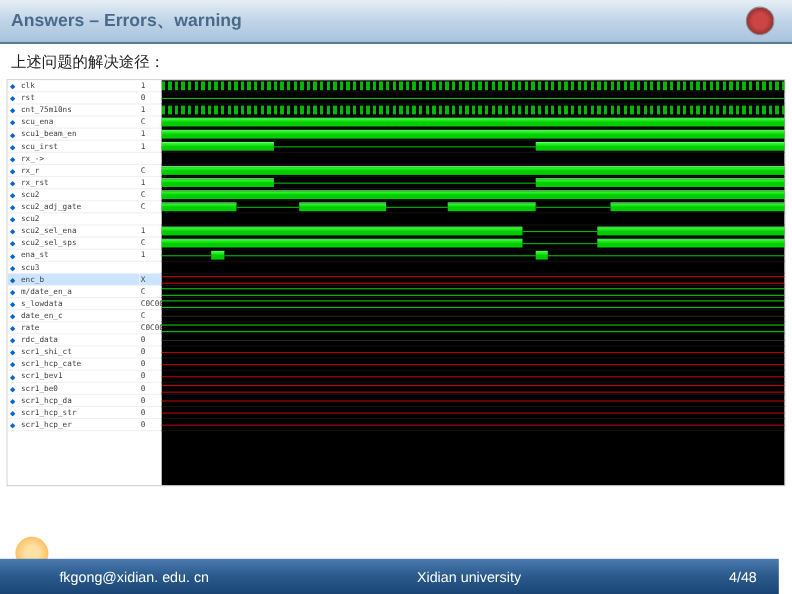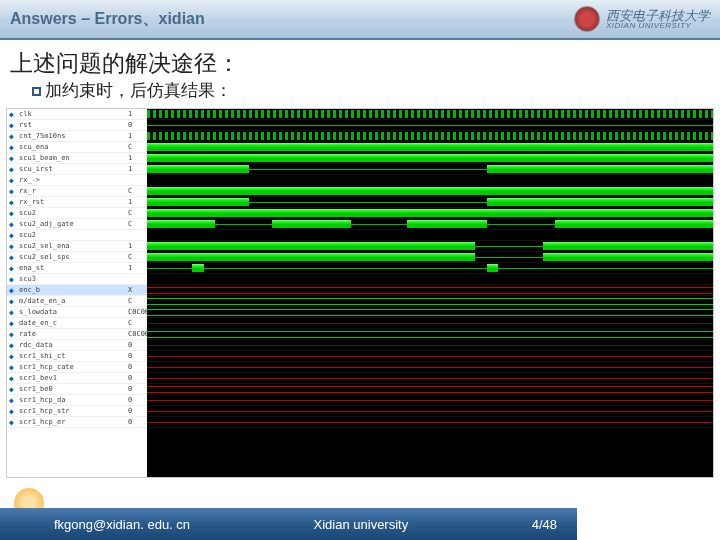--- a/index.html
+++ b/index.html
@@ -6,21 +6,21 @@
 body { width: 720px; height: 540px; font-family: "Microsoft YaHei", Arial, sans-serif; background: #fff; overflow: hidden; }
 
 .header { height: 40px; background: linear-gradient(to bottom, #e6eef5 0%, #c0d4e8 50%, #a8c4dc 100%); border-bottom: 2px solid #5a7a9a; display: flex; align-items: center; justify-content: space-between; padding: 0 10px; }
 .title { color: #4a6a8a; font-weight: bold; font-size: 16px; }
 .logo-area { display: flex; align-items: center; color: #4a6a8a; font-size: 13px; }
 .logo-badge { width: 26px; height: 26px; border-radius: 50%; background: radial-gradient(circle, #c44 40%, #933 70%); margin-right: 6px; border: 1px solid #888; }
 .logo-text { font-style: italic; line-height: 1; }
 .logo-text .en { font-size: 8px; letter-spacing: 0.5px; }
 
 .content { padding: 8px 10px 2px; }
-.line1 { font-size: 23px; color: #222; }
+.line1 { font-size: 14px; color: #222; }
 .line2 { font-size: 17px; color: #222; padding-left: 2px; }
 .line2 .bullet { display: inline-block; width: 10px; height: 10px; background: #2a5a8a; margin-right: 4px; vertical-align: middle; }
 .line2 .red { color: #c82020; }
 .line3 { font-size: 17px; color: #222; padding-left: 22px; }
 .line3 .bullet { display: inline-block; width: 9px; height: 9px; border: 2px solid #2a5a8a; margin-right: 4px; vertical-align: middle; }
 
 .waveform { margin: 4px 6px 0; height: 370px; border: 1px solid #ccc; display: flex; background: #fff; }
 .signal-col { width: 120px; background: #fff; font-size: 7px; font-family: monospace; color: #444; overflow: hidden; }
 .signal-row { height: 11px; display: flex; align-items: center; border-bottom: 1px solid #f0f0f0; padding-left: 2px; white-space: nowrap; }
 .value-col { width: 20px; background: #fff; font-size: 7px; font-family: monospace; color: #444; }
@@ -30,43 +30,36 @@
 .wave-green-hi { position: absolute; top: 1px; height: 8px; background: linear-gradient(to bottom, #3f3 0%, #0c0 50%); border-top: 1px solid #6f6; }
 .wave-green-line { position: absolute; top: 5px; height: 1px; background: #0b0; }
 .wave-red-line { position: absolute; top: 5px; height: 1px; background: #b00; }
 .wave-dark-line { position: absolute; top: 5px; height: 1px; background: #322; }
 .wave-toggles { position: absolute; top: 1px; height: 8px; width: 100%; background: repeating-linear-gradient(to right, #0c0 0, #0c0 3px, transparent 3px, transparent 6px); opacity: 0.9; }
 .wave-bus-green { position: absolute; top: 2px; height: 7px; border-top: 1px solid #0c0; border-bottom: 1px solid #0c0; }
 .wave-bus-red { position: absolute; top: 2px; height: 7px; border-top: 1px solid #c00; border-bottom: 1px solid #c00; }
 .sig-icon { display: inline-block; width: 8px; height: 8px; margin-right: 2px; font-size: 8px; color: #06c; }
 .highlight-row { background: #cce4ff; }
 
-.footer { position: absolute; bottom: 0; width: 577px; height: 32px; background: linear-gradient(to bottom, #4a7ab0 0%, #2a5a8a 50%, #1a4575 100%); color: #fff; font-size: 13px; display: flex; align-items: center; justify-content: space-between; padding: 0 20px; }
+.footer { position: absolute; bottom: 0; width: 708px; height: 32px; background: linear-gradient(to bottom, #4a7ab0 0%, #2a5a8a 50%, #1a4575 100%); color: #fff; font-size: 13px; display: flex; align-items: center; justify-content: space-between; padding: 0 20px; }
 .footer-logo { position: absolute; left: 14px; bottom: 22px; width: 30px; height: 30px; border-radius: 50%; background: radial-gradient(circle, #fc6 30%, #f90 70%); opacity: 0.6; }
 .footer-left { margin-left: 34px; }
 </style>
 </head>
 <body>
 
 <div class="header">
-  <div class="title">Answers – Errors、xidian</div>
+  <div class="title">Answers – Errors、warning</div>
   <div class="logo-area">
     <div class="logo-badge"></div>
-    <div class="logo-text">
-      <div>西安电子科技大学</div>
-      <div class="en">XIDIAN UNIVERSITY</div>
-    </div>
   </div>
 </div>
 
 <div class="content">
   <div class="line1">上述问题的解决途径：</div>
-  <div class="line3">
-    <span class="bullet"></span><span>加约束时，后仿真结果：</span>
-  </div>
 </div>
 
 <div class="waveform">
   <div class="signal-col" id="sig-col">
       <div class="signal-row"><span class="sig-icon">◆</span>clk</div>
       <div class="signal-row"><span class="sig-icon">◆</span>rst</div>
       <div class="signal-row"><span class="sig-icon">◆</span>cnt_75m10ns</div>
       <div class="signal-row"><span class="sig-icon">◆</span>scu_ena</div>
       <div class="signal-row"><span class="sig-icon">◆</span>scu1_beam_en</div>
       <div class="signal-row"><span class="sig-icon">◆</span>scu_irst</div>

